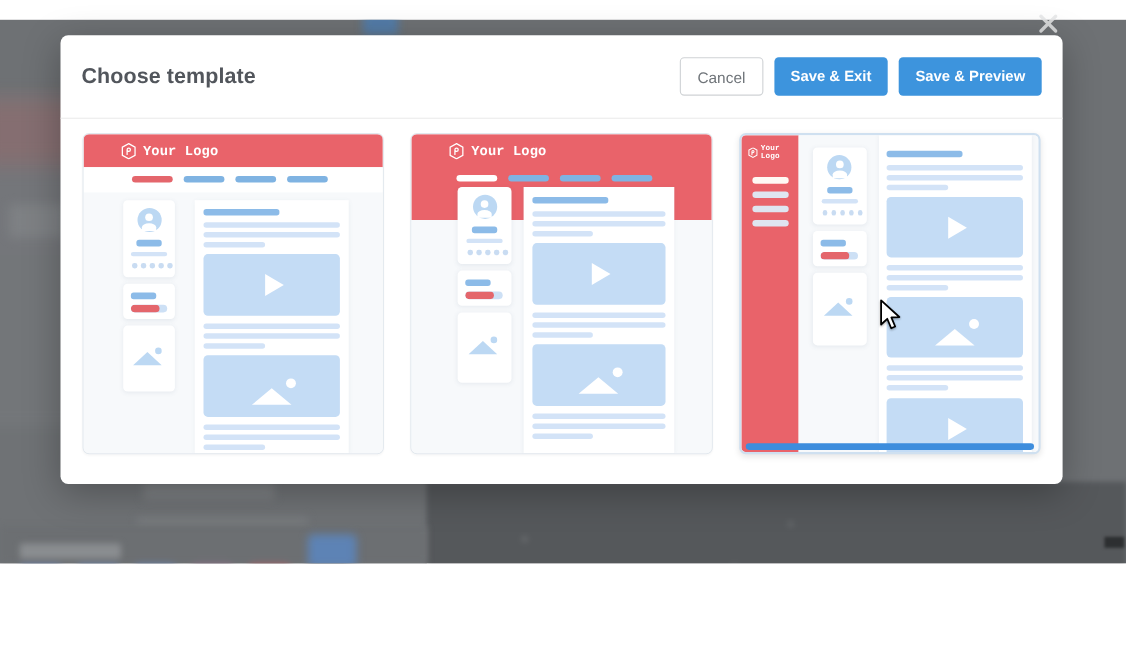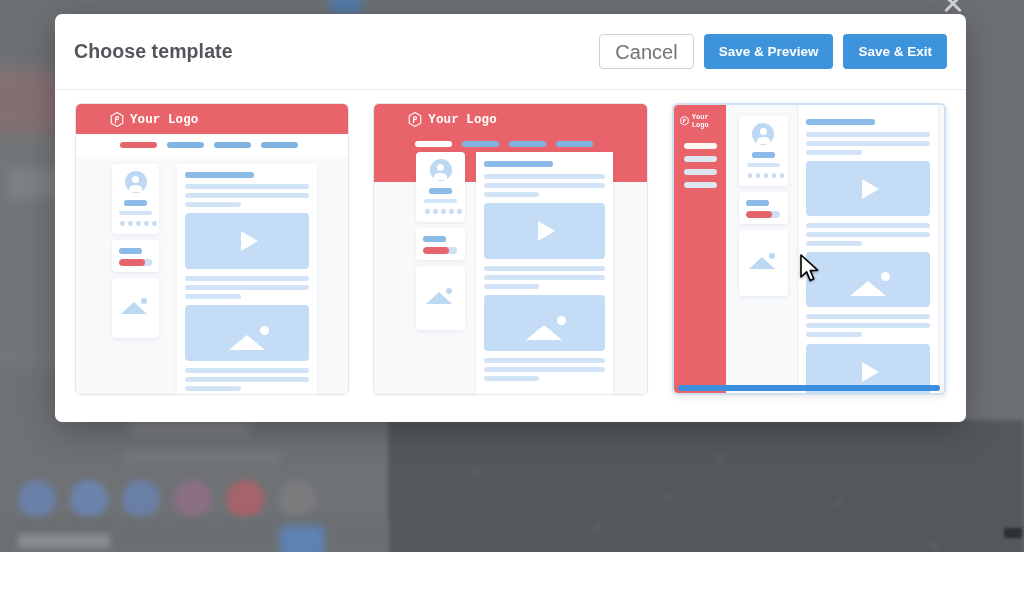--- a/index.html
+++ b/index.html
@@ -8,22 +8,23 @@
     width: 1024px;
     height: 594px;
     overflow: hidden;
     font-family: "Liberation Sans", sans-serif;
   }
 
   
   #page-root {
     position: relative;
     width: 1024px;
-    height: 552px;
+    height: 494px;
     background: #6e7174;
+    margin-top: 18px;
   }
 
   .bg-layer {
     position: absolute;
     inset: 0;
     overflow: hidden;
   }
 
   .bg-left-panel {
     position: absolute;
@@ -202,21 +203,21 @@
     height: 35px;
     padding: 0 15px;
     line-height: 1;
     white-space: nowrap;
   }
   .btn-ghost {
     background: #fff;
     color: #6f7479;
     border: 1px solid #cfd2d5;
     font-weight: normal;
-    font-size: 20px;
+    font-size: 14px;
   }
   .btn-primary {
     background: #3d94dd;
     color: #ffffff;
   }
 
   
   .templates {
     display: flex;
     gap: 24px;
@@ -435,22 +436,22 @@
 
   <div class="close-x"></div>
 
   <div class="modal">
 
     <div class="modal-header">
       <div class="modal-title">Choose template</div>
 
       <div class="header-actions">
         <button class="btn btn-ghost">Cancel</button>
+        <button class="btn btn-primary">Save &amp; Exit</button>
         <button class="btn btn-primary">Save &amp; Preview</button>
-        <button class="btn btn-primary">Save &amp; Exit</button>
       </div>
     </div>
 
     <div class="templates">
 
       <div class="tpl-card">
 
         <div class="red-bar" style="height:30px;">
           <div class="logo-row">
             <svg class="logo-mark" viewBox="0 0 24 26">

